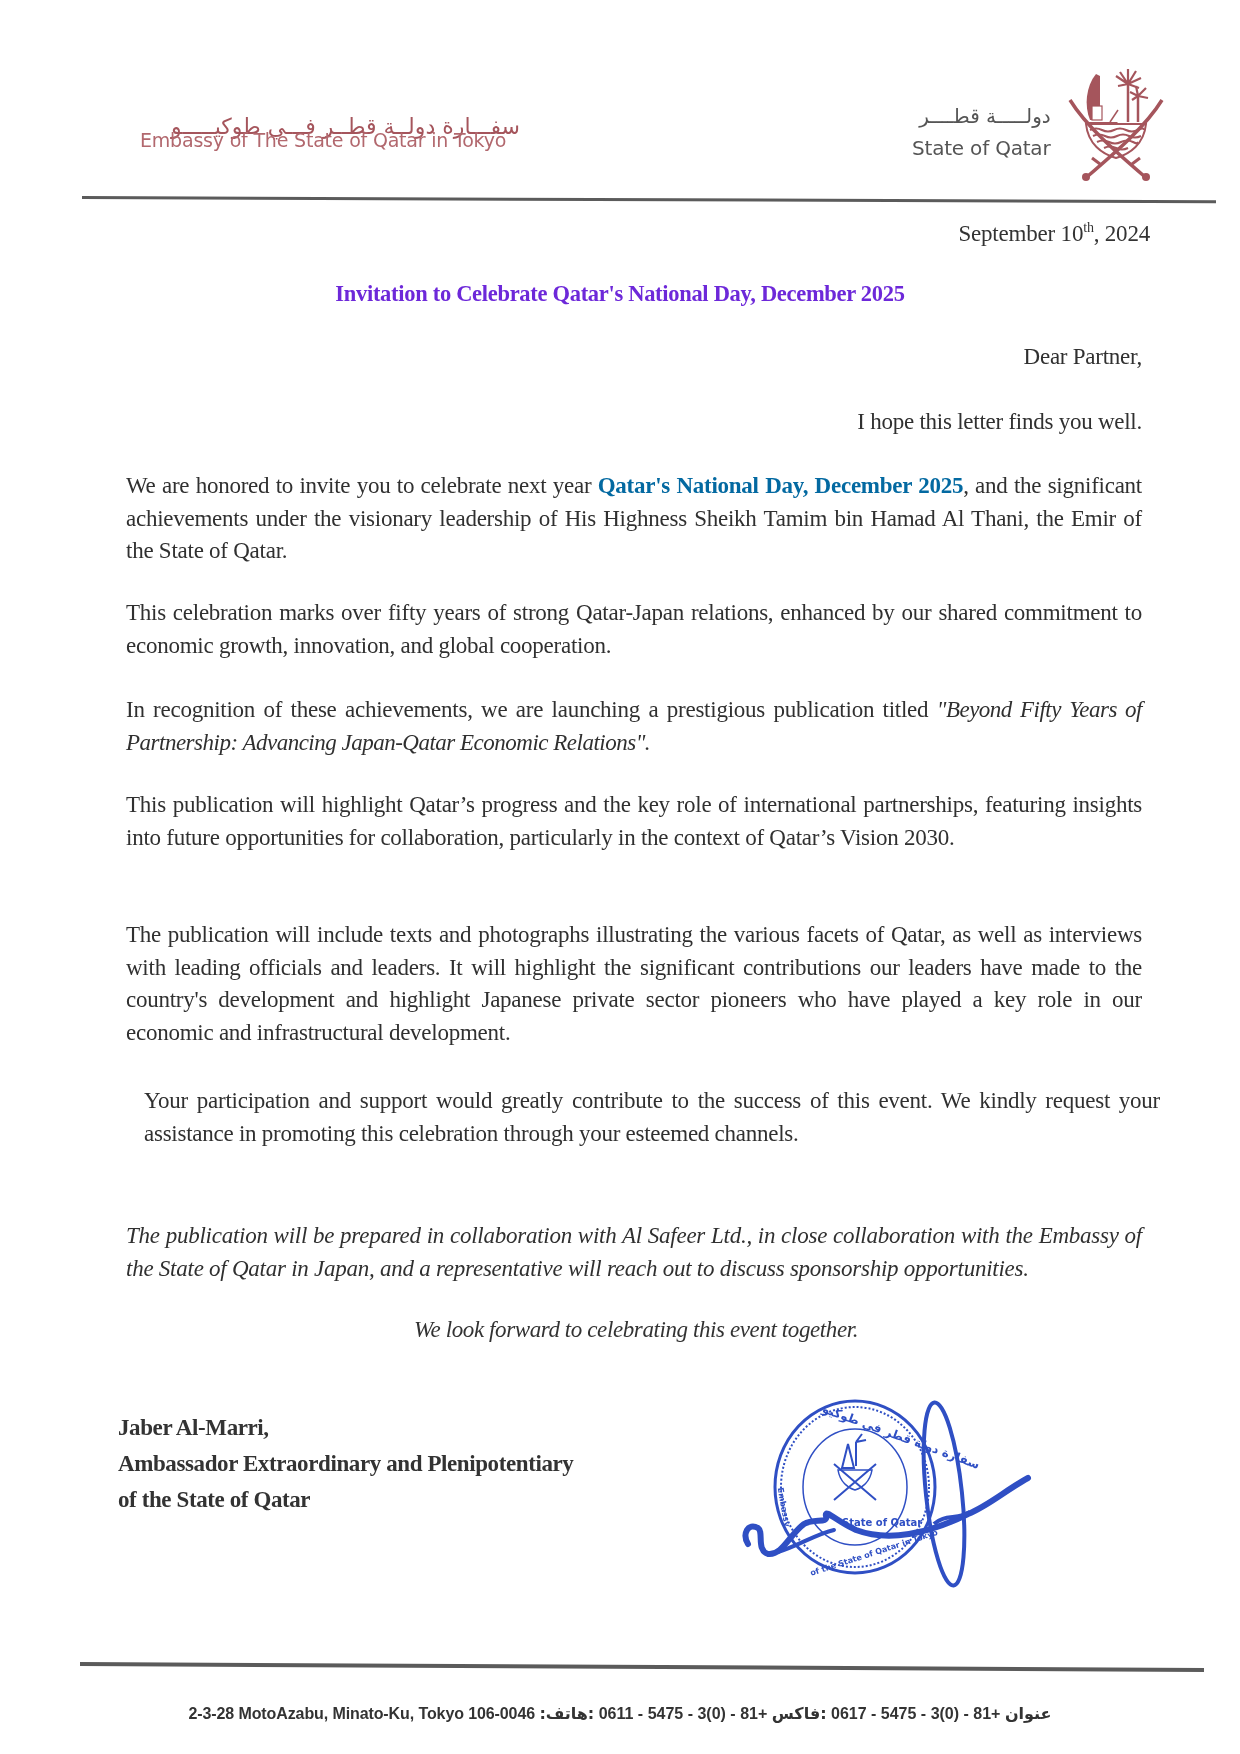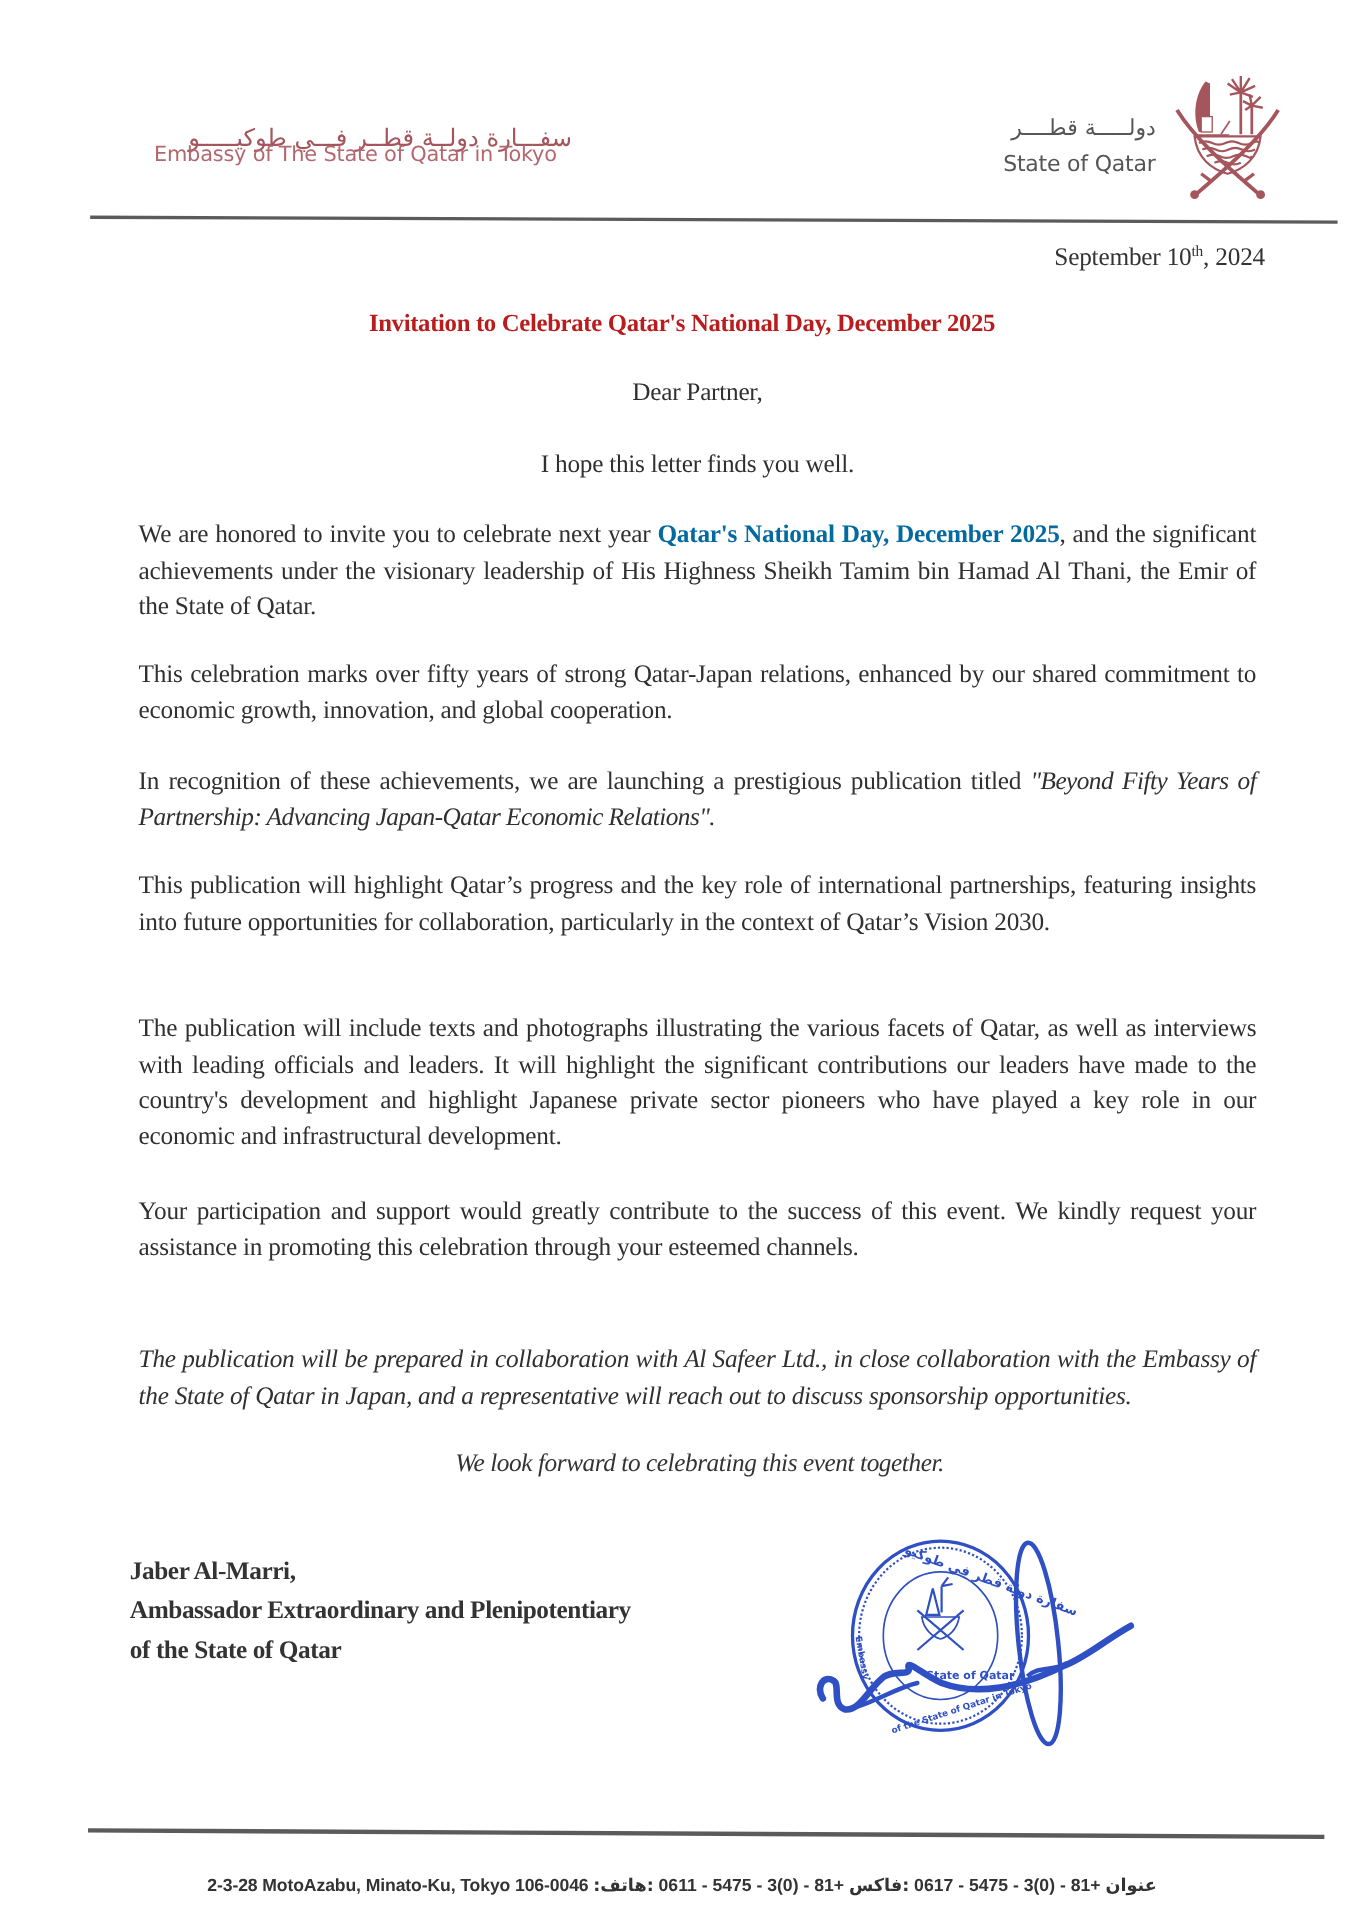--- a/index.html
+++ b/index.html
@@ -17,26 +17,26 @@
   .soq-en { left: 912px; top: 136px; font-family: "DejaVu Sans", sans-serif; font-size: 20px; color: #555555; line-height: 24px; letter-spacing: -0.2px; }
   .emblem { left: 1066px; top: 66px; width: 100px; height: 118px; }
 
   .rule { background: #5b5b5b; height: 3px; }
   .rule-top { left: 82px; top: 196px; width: 1134px; transform: rotate(0.22deg); transform-origin: left center; }
   .rule-bottom { left: 80px; top: 1662px; width: 1124px; height: 4px; transform: rotate(0.3deg); transform-origin: left center; }
 
   .date { right: 90px; top: 221px; font-size: 23px; color: #333; letter-spacing: -0.2px; }
   .date sup { font-size: 14px; vertical-align: super; line-height: 0; }
 
-  .title { left: 0; width: 1240px; top: 281px; text-align: center; font-weight: bold; font-size: 22.5px; color: #b91c1c; letter-spacing: -0.3px; }
+  .title { left: 0; width: 1240px; top: 281px; text-align: center; font-weight: bold; font-size: 22.5px; color: #6d28d9; letter-spacing: -0.3px; }
 
   .body-text { left: 126px; width: 1016px; font-size: 23px; line-height: 32.6px; color: #303030; text-align: justify; letter-spacing: -0.25px; }
   .body-text b { color: #0369a1; }
   .body-text i { letter-spacing: -0.5px; }
-  .single { text-align: center; }
+  .single { text-align: right; }
 
   .closing { left: 16px; width: 1240px; top: 1317px; text-align: center; font-style: italic; font-size: 23px; color: #333; letter-spacing: -0.4px; }
 
   .sig { left: 118px; font-weight: bold; font-size: 23px; line-height: 36px; color: #333; letter-spacing: -0.4px; }
 
   .stamp { left: 738px; top: 1394px; width: 330px; height: 200px; }
 
   .footer { left: 0; width: 1240px; top: 1704px; text-align: center; font-family: "Liberation Sans", sans-serif; font-weight: bold; font-size: 16px; color: #333; letter-spacing: -0.1px; }
   .footer .ar { font-family: "DejaVu Sans", sans-serif; font-weight: bold; }
 </style>
@@ -96,21 +96,21 @@
 <div class="abs body-text" style="top:470px;"><span>We are honored to invite you to celebrate next year </span><b>Qatar's National Day, December 2025</b><span>, and the significant achievements under the visionary leadership of His Highness Sheikh Tamim bin Hamad Al Thani, the Emir of the State of Qatar.</span></div>
 
 <div class="abs body-text" style="top:597px;">This celebration marks over fifty years of strong Qatar-Japan relations, enhanced by our shared commitment to economic growth, innovation, and global cooperation.</div>
 
 <div class="abs body-text" style="top:694px;"><span>In recognition of these achievements, we are launching a prestigious publication titled </span><i>"Beyond Fifty Years of Partnership: Advancing Japan-Qatar Economic Relations".</i></div>
 
 <div class="abs body-text" style="top:789px;">This publication will highlight Qatar’s progress and the key role of international partnerships, featuring insights into future opportunities for collaboration, particularly in the context of Qatar’s Vision 2030.</div>
 
 <div class="abs body-text" style="top:919px;">The publication will include texts and photographs illustrating the various facets of Qatar, as well as interviews with leading officials and leaders. It will highlight the significant contributions our leaders have made to the country's development and highlight Japanese private sector pioneers who have played a key role in our economic and infrastructural development.</div>
 
-<div class="abs body-text" style="top:1085px;">Your participation and support would greatly contribute to the success of this event. We kindly request your assistance in promoting this celebration through your esteemed channels.</div>
+<div class="abs body-text" style="top:1085px;margin-left:18px;">Your participation and support would greatly contribute to the success of this event. We kindly request your assistance in promoting this celebration through your esteemed channels.</div>
 
 <div class="abs body-text" style="top:1220px;font-style:italic;">The publication will be prepared in collaboration with Al Safeer Ltd., in close collaboration with the Embassy of the State of Qatar in Japan, and a representative will reach out to discuss sponsorship opportunities.</div>
 
 <div class="abs closing">We look forward to celebrating this event together.</div>
 
 <div class="abs sig" style="top:1410px;">Jaber Al-Marri,</div>
 <div class="abs sig" style="top:1446px;">Ambassador Extraordinary and Plenipotentiary</div>
 <div class="abs sig" style="top:1482px;">of the State of Qatar</div>
 
 <div class="abs stamp">

